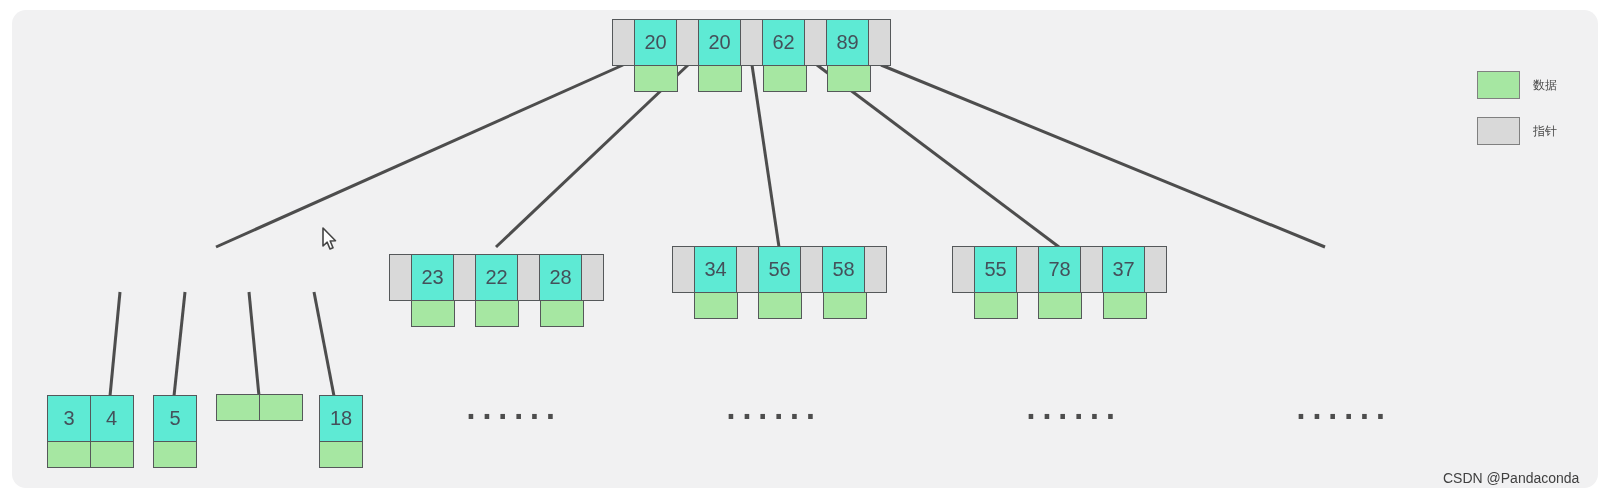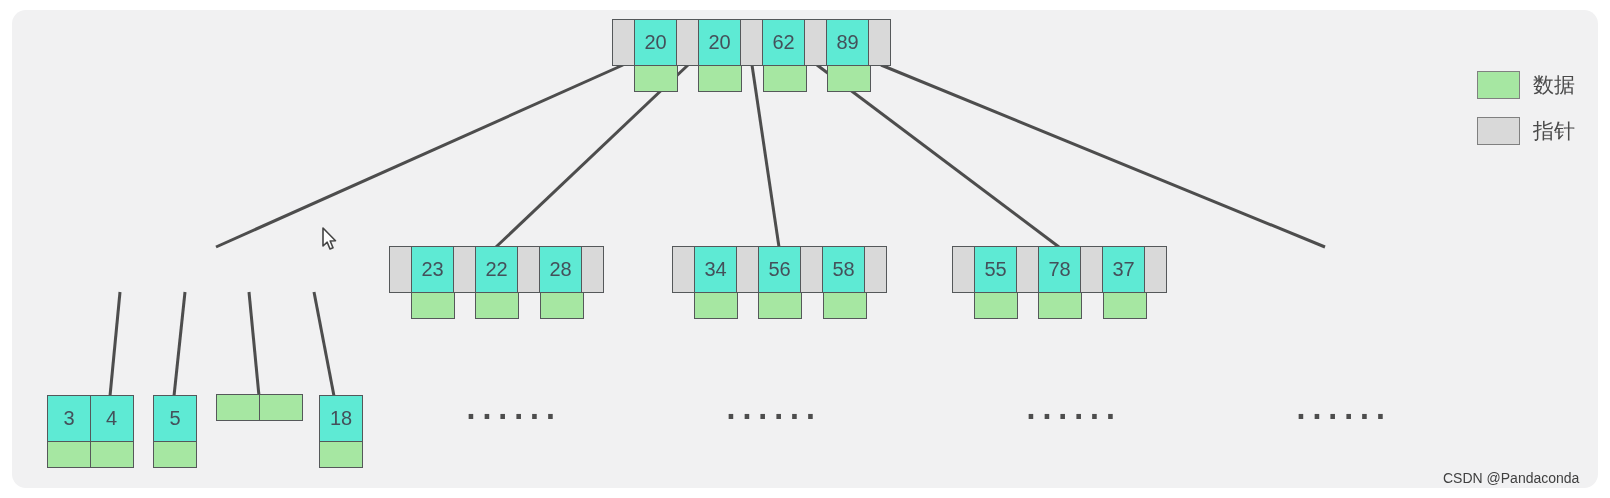--- a/index.html
+++ b/index.html
@@ -47,21 +47,21 @@
     font-family:"DejaVu Sans",sans-serif;
   }
 
   
   .legend-row{position:absolute;display:flex;align-items:center;}
   .swatch{
     box-sizing:border-box;width:43px;height:28px;border:1.5px solid #808080;
   }
   .sw-green{background:#a6e7a2;}
   .sw-gray{background:#d9d9d9;}
-  .legend-label{margin-left:13px;font-size:21px;color:#4a4a4a;}
+  .legend-label{margin-left:13px;font-size:12px;color:#4a4a4a;}
 
   .watermark{
     position:absolute;left:1443px;top:470px;font-size:14px;color:#404040;
   }
   .cursor{position:absolute;left:320px;top:227px;}
 </style>
 </head>
 <body>
 
 <div class="stage">
@@ -93,21 +93,21 @@
       <span class="cell key">89</span>
       <span class="cell ptr"></span>
     </div>
     <span class="green g0"></span>
     <span class="green g1"></span>
     <span class="green g2"></span>
     <span class="green g3"></span>
   </div>
 
 
-  <div class="node" style="left:389px;top:246px">
+  <div class="node" style="left:389px;top:254px">
     <div class="row">
       <span class="cell ptr"></span>
       <span class="cell key">23</span>
       <span class="cell ptr"></span>
       <span class="cell key">22</span>
       <span class="cell ptr"></span>
       <span class="cell key">28</span>
       <span class="cell ptr"></span>
     </div>
     <span class="green g0"></span>

